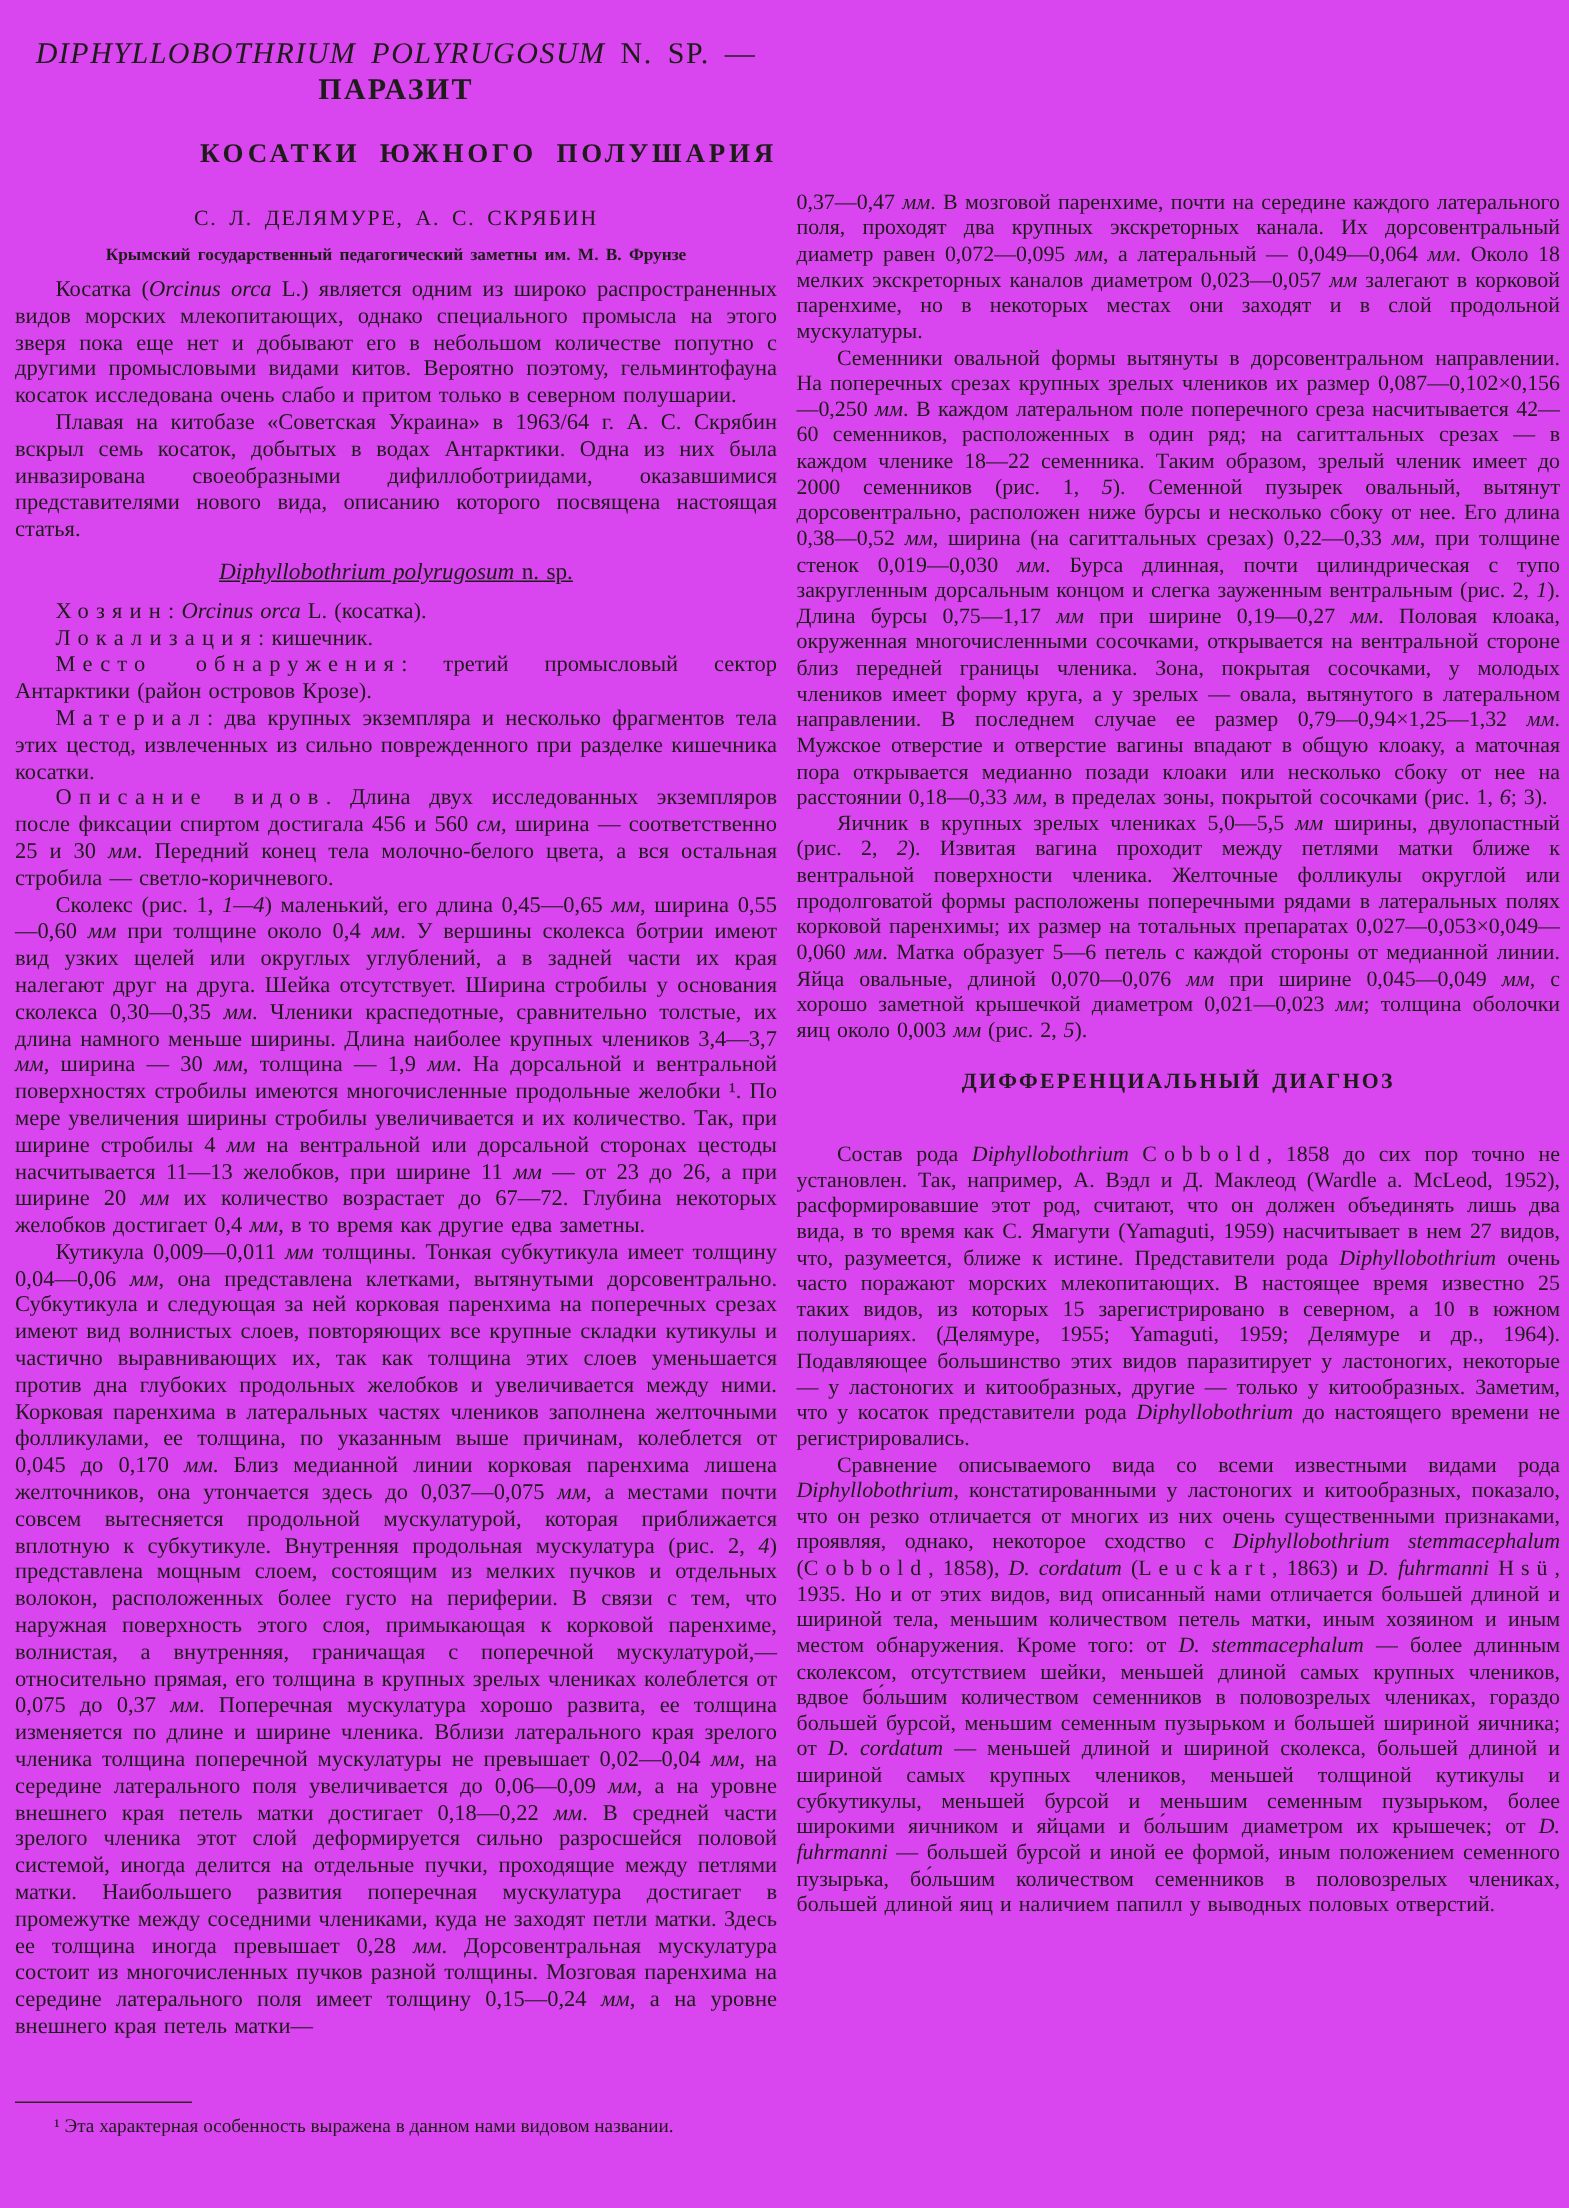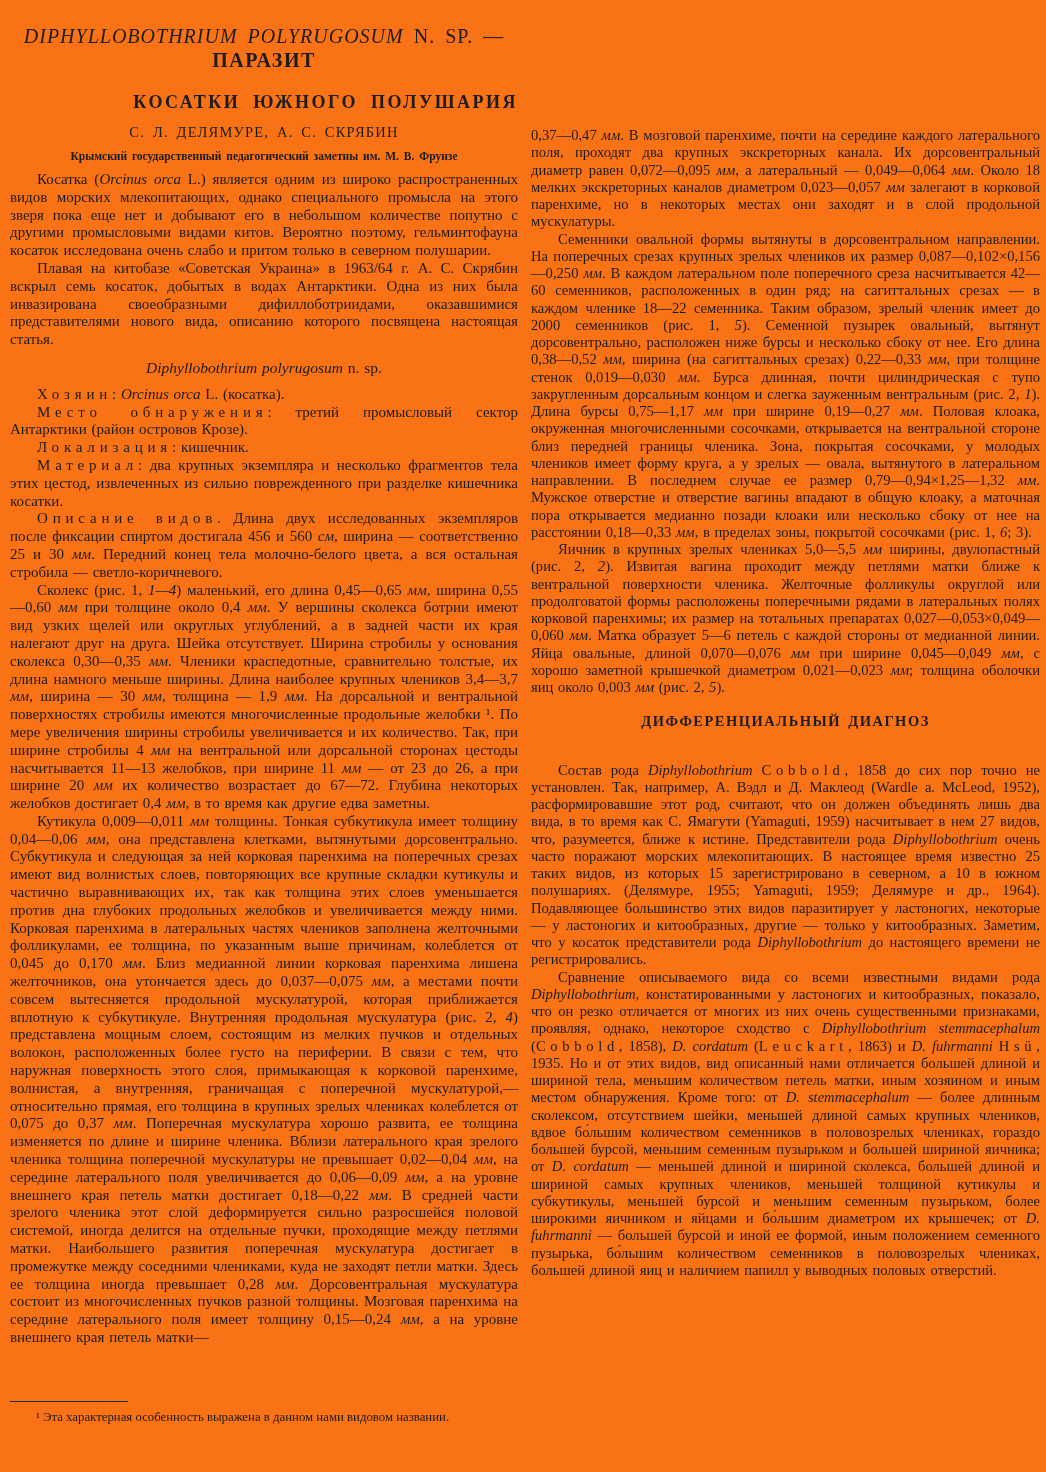--- a/index.html
+++ b/index.html
@@ -1,37 +1,37 @@
 <!DOCTYPE html>
 <html lang="ru"><head>
 <meta charset="utf-8">
 <style>
   html,body{margin:0;padding:0;background:#f3f1ec;}
   .page{
     position:relative;width:1046px;height:1472px;overflow:hidden;
-    background:#f97316;color:#1d1c1a;
+    background:#d946ef;color:#1d1c1a;
     font-family:"Liberation Serif","DejaVu Serif",serif;
   }
   .col-left{position:absolute;left:10px;top:24px;width:508px;}
   .col-right{position:absolute;left:531px;top:127px;width:509px;}
 
   .t1{font-size:20px;line-height:24px;text-align:center;letter-spacing:1px;word-spacing:4px;}
   .t1 i{letter-spacing:1px;}
   .t1 b{letter-spacing:1.5px;}
   .t2{font-size:18px;line-height:22px;font-weight:700;text-align:right;letter-spacing:2.5px;word-spacing:6px;margin-top:19px;}
-  .authors{font-size:14.5px;text-align:center;letter-spacing:1.2px;word-spacing:3px;margin-top:11px;}
+  .authors{font-size:14.5px;text-align:center;letter-spacing:1.2px;word-spacing:3px;margin-top:25px;}
   .affiliation{font-size:11.5px;font-weight:700;text-align:center;word-spacing:2px;margin-top:9px;}
 
   .body-text{font-size:15px;line-height:17.8px;text-align:justify;word-spacing:1px;}
   .col-left .body-text{margin-top:9px;}
   .col-right .body-text{font-size:14.6px;line-height:17.25px;}
   .body-text p{margin:0;}
   p.p-indent{text-indent:27px;}
   p.p-flush{text-indent:0;}
-  p.h-species{text-align:center;text-indent:0;font-size:15.5px;margin:10px 0 9px;}
+  p.h-species{text-align:center;text-indent:0;font-size:15.5px;margin:10px 0 9px;text-decoration:underline;}
   p.h-section{text-align:center;text-indent:0;font-weight:700;font-size:14.5px;letter-spacing:1.5px;word-spacing:2px;margin:17px 0 31px;}
   .sp{letter-spacing:0.32em;}
 
   .footnote{position:absolute;left:10px;top:1401px;width:508px;}
   .rule{width:118px;border-top:1.5px solid #2a2a28;margin:0 0 7px 0;}
   .fn{font-size:12.8px;line-height:16.5px;text-align:justify;text-indent:24px;margin:2px;}
 </style>
 </head>
 <body>
 
@@ -42,22 +42,22 @@
       <div class="t1"><i>DIPHYLLOBOTHRIUM POLYRUGOSUM</i> N. SP. — <b>ПАРАЗИТ</b></div>
       <div class="t2">КОСАТКИ ЮЖНОГО ПОЛУШАРИЯ</div>
       <div class="authors">С. Л. ДЕЛЯМУРЕ, А. С. СКРЯБИН</div>
       <div class="affiliation">Крымский государственный педагогический заметны им. М. В. Фрунзе</div>
     </header>
     <section class="body-text">
         <p class="p-indent">Косатка (<i>Orcinus orca</i> L.) является одним из широко распространенных видов морских млекопитающих, однако специального промысла на этого зверя пока еще нет и добывают его в небольшом количестве попутно с другими промысловыми видами китов. Вероятно поэтому, гельминтофауна косаток исследована очень слабо и притом только в северном полушарии.</p>
         <p class="p-indent">Плавая на китобазе «Советская Украина» в 1963/64 г. А. С. Скрябин вскрыл семь косаток, добытых в водах Антарктики. Одна из них была инвазирована своеобразными дифиллоботриидами, оказавшимися представителями нового вида, описанию которого посвящена настоящая статья.</p>
         <p class="h-species"><i>Diphyllobothrium polyrugosum</i> n. sp.</p>
         <p class="p-indent"><span class="sp">Хозяин</span>: <i>Orcinus orca</i> L. (косатка).</p>
+        <p class="p-indent"><span class="sp">Локализация</span>: кишечник.</p>
         <p class="p-indent"><span class="sp">Место обнаружения</span>: третий промысловый сектор Антарктики (район островов Крозе).</p>
-        <p class="p-indent"><span class="sp">Локализация</span>: кишечник.</p>
         <p class="p-indent"><span class="sp">Материал</span>: два крупных экземпляра и несколько фрагментов тела этих цестод, извлеченных из сильно поврежденного при разделке кишечника косатки.</p>
         <p class="p-indent"><span class="sp">Описание видов</span>. Длина двух исследованных экземпляров после фиксации спиртом достигала 456 и 560 <i>см</i>, ширина — соответственно 25 и 30 <i>мм</i>. Передний конец тела молочно-белого цвета, а вся остальная стробила — светло-коричневого.</p>
         <p class="p-indent">Сколекс (рис. 1, <i>1—4</i>) маленький, его длина 0,45—0,65 <i>мм</i>, ширина 0,55—0,60 <i>мм</i> при толщине около 0,4 <i>мм</i>. У вершины сколекса ботрии имеют вид узких щелей или округлых углублений, а в задней части их края налегают друг на друга. Шейка отсутствует. Ширина стробилы у основания сколекса 0,30—0,35 <i>мм</i>. Членики краспедотные, сравнительно толстые, их длина намного меньше ширины. Длина наиболее крупных члеников 3,4—3,7 <i>мм</i>, ширина — 30 <i>мм</i>, толщина — 1,9 <i>мм</i>. На дорсальной и вентральной поверхностях стробилы имеются многочисленные продольные желобки ¹. По мере увеличения ширины стробилы увеличивается и их количество. Так, при ширине стробилы 4 <i>мм</i> на вентральной или дорсальной сторонах цестоды насчитывается 11—13 желобков, при ширине 11 <i>мм</i> — от 23 до 26, а при ширине 20 <i>мм</i> их количество возрастает до 67—72. Глубина некоторых желобков достигает 0,4 <i>мм</i>, в то время как другие едва заметны.</p>
         <p class="p-indent">Кутикула 0,009—0,011 <i>мм</i> толщины. Тонкая субкутикула имеет толщину 0,04—0,06 <i>мм</i>, она представлена клетками, вытянутыми дорсовентрально. Субкутикула и следующая за ней корковая паренхима на поперечных срезах имеют вид волнистых слоев, повторяющих все крупные складки кутикулы и частично выравнивающих их, так как толщина этих слоев уменьшается против дна глубоких продольных желобков и увеличивается между ними. Корковая паренхима в латеральных частях члеников заполнена желточными фолликулами, ее толщина, по указанным выше причинам, колеблется от 0,045 до 0,170 <i>мм</i>. Близ медианной линии корковая паренхима лишена желточников, она утончается здесь до 0,037—0,075 <i>мм</i>, а местами почти совсем вытесняется продольной мускулатурой, которая приближается вплотную к субкутикуле. Внутренняя продольная мускулатура (рис. 2, <i>4</i>) представлена мощным слоем, состоящим из мелких пучков и отдельных волокон, расположенных более густо на периферии. В связи с тем, что наружная поверхность этого слоя, примыкающая к корковой паренхиме, волнистая, а внутренняя, граничащая с поперечной мускулатурой,— относительно прямая, его толщина в крупных зрелых члениках колеблется от 0,075 до 0,37 <i>мм</i>. Поперечная мускулатура хорошо развита, ее толщина изменяется по длине и ширине членика. Вблизи латерального края зрелого членика толщина поперечной мускулатуры не превышает 0,02—0,04 <i>мм</i>, на середине латерального поля увеличивается до 0,06—0,09 <i>мм</i>, а на уровне внешнего края петель матки достигает 0,18—0,22 <i>мм</i>. В средней части зрелого членика этот слой деформируется сильно разросшейся половой системой, иногда делится на отдельные пучки, проходящие между петлями матки. Наибольшего развития поперечная мускулатура достигает в промежутке между соседними члениками, куда не заходят петли матки. Здесь ее толщина иногда превышает 0,28 <i>мм</i>. Дорсовентральная мускулатура состоит из многочисленных пучков разной толщины. Мозговая паренхима на середине латерального поля имеет толщину 0,15—0,24 <i>мм</i>, а на уровне внешнего края петель матки—</p>
       </section>
   </div>
 
   <div class="col-right">
     <section class="body-text">
         <p class="p-flush">0,37—0,47 <i>мм</i>. В мозговой паренхиме, почти на середине каждого латерального поля, проходят два крупных экскреторных канала. Их дорсовентральный диаметр равен 0,072—0,095 <i>мм</i>, а латеральный — 0,049—0,064 <i>мм</i>. Около 18 мелких экскреторных каналов диаметром 0,023—0,057 <i>мм</i> залегают в корковой паренхиме, но в некоторых местах они заходят и в слой продольной мускулатуры.</p>

